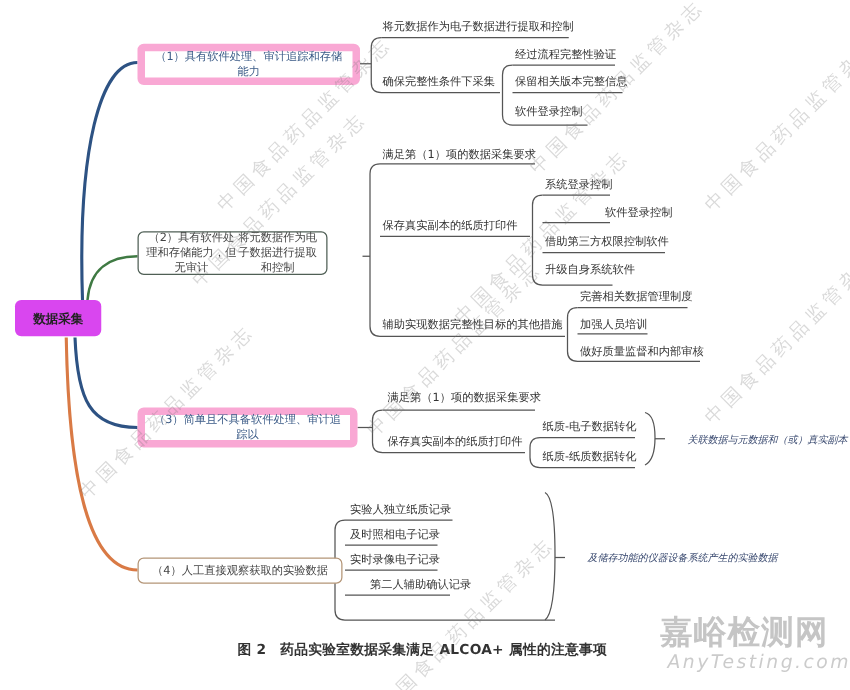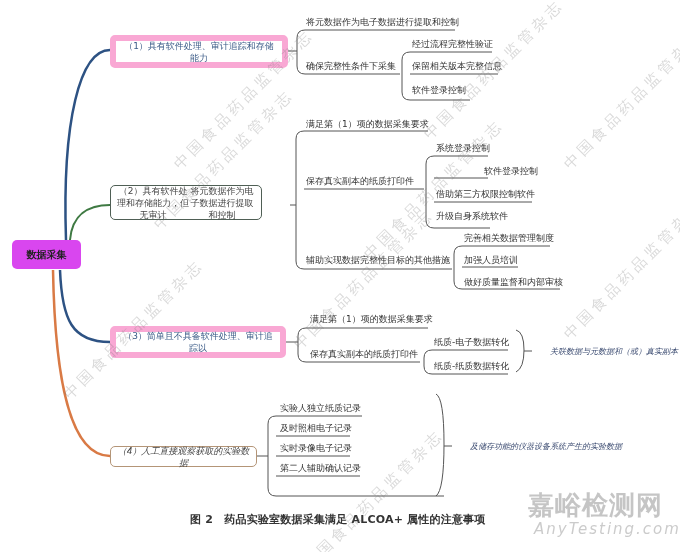--- a/index.html
+++ b/index.html
@@ -102,27 +102,27 @@
 
   <div class="box blue" style="left:110px;top:326px;width:176px;height:32px;flex-direction:column;">
     <span>（3）简单且不具备软件处理、审计追踪以</span>
   </div>
   <div class="node" style="left:310px;top:313px;">满足第（1）项的数据采集要求</div>
   <div class="node" style="left:310px;top:348px;">保存真实副本的纸质打印件</div>
   <div class="node" style="left:434px;top:336px;">纸质-电子数据转化</div>
   <div class="node" style="left:434px;top:360px;">纸质-纸质数据转化</div>
   <div class="note" style="left:550px;top:346px;">关联数据与元数据和（或）真实副本</div>
 
-  <div class="box orange" style="left:110px;top:446px;width:147px;height:21px;font-style:italic;">
+  <div class="box orange" style="left:110px;top:446px;width:164px;height:21px;">
     <span>（4）人工直接观察获取的实验数据</span>
   </div>
   <div class="node" style="left:280px;top:402px;">实验人独立纸质记录</div>
   <div class="node" style="left:280px;top:422px;">及时照相电子记录</div>
   <div class="node" style="left:280px;top:442px;">实时录像电子记录</div>
-  <div class="node" style="left:280px;top:462px;">第二人辅助确认记录</div>
+  <div class="node" style="left:296px;top:462px;">第二人辅助确认记录</div>
   <div class="note" style="left:470px;top:441px;">及储存功能的仪器设备系统产生的实验数据</div>
 
   <div class="caption">图 2　药品实验室数据采集满足 ALCOA+ 属性的注意事项</div>
 
   <div class="wm" style="left:150px;top:220px;">中国食品药品监管杂志</div>
   <div class="wm" style="left:60px;top:390px;">中国食品药品监管杂志</div>
   <div class="wm" style="left:290px;top:340px;">中国食品药品监管杂志</div>
   <div class="wm" style="left:360px;top:250px;">中国食品药品监管杂志</div>
   <div class="wm" style="left:560px;top:160px;">中国食品药品监管杂志</div>
   <div class="wm" style="left:560px;top:330px;">中国食品药品监管杂志</div>

